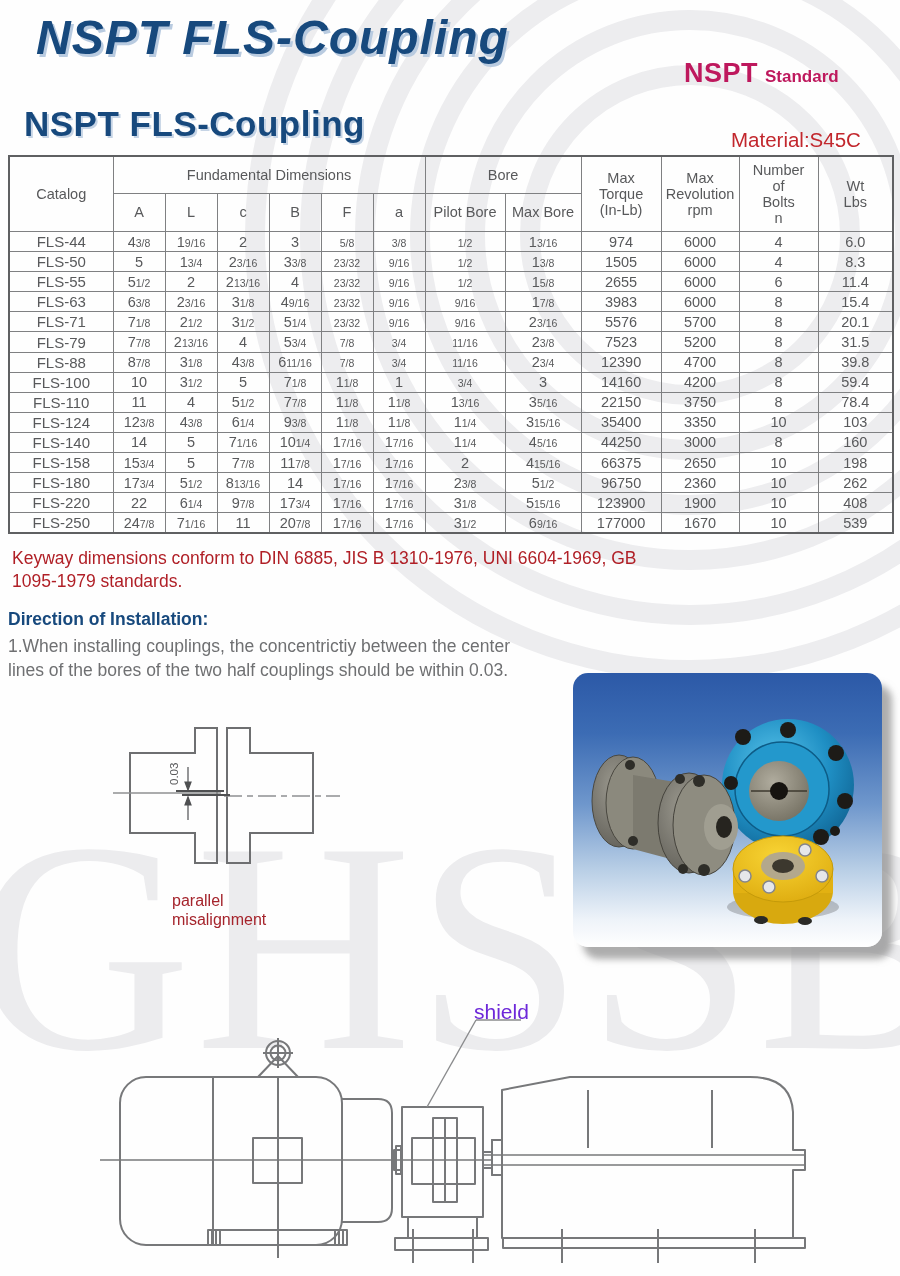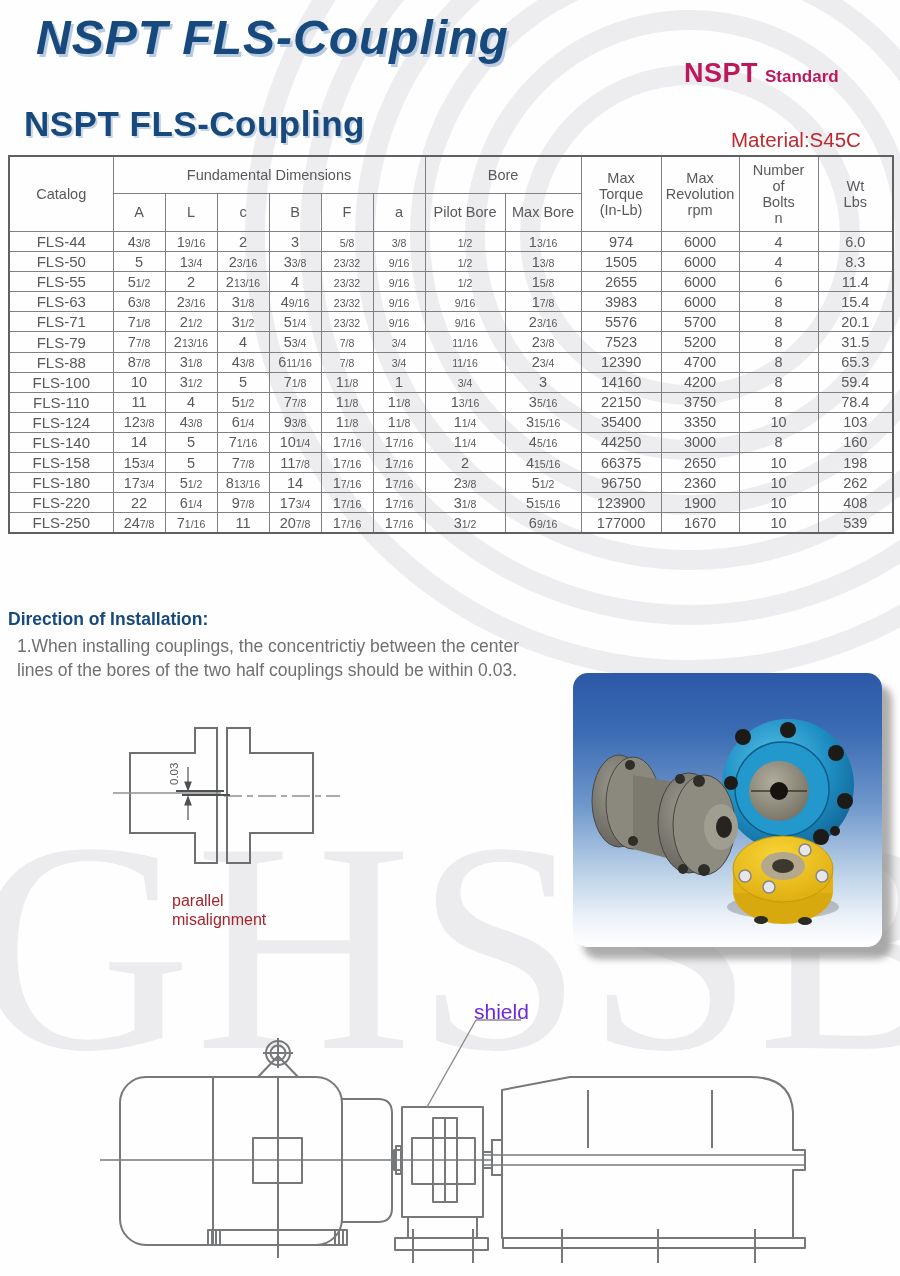--- a/index.html
+++ b/index.html
@@ -24,21 +24,21 @@
       padding:0;color:#58595b;}
   .spec-table thead th{font-size:14.5px;line-height:1.12;white-space:pre-line;}
   .spec-table thead tr:first-child th{height:36px;}
   .spec-table thead tr:last-child th{height:37px;}
   .spec-table tbody td{height:19.1px;font-size:14.5px;white-space:nowrap;}
   .spec-table tbody td.cat{font-size:15px;}
   .fr{font-size:10.5px;}
   
   .keyway-note{left:12px;top:547px;width:660px;z-index:2;font-size:17.5px;line-height:23px;color:#b01f26;}
   .direction-heading{left:8px;top:609px;z-index:2;font-size:17.5px;font-weight:bold;color:#17497d;}
-  .note-item1{left:17px;top:634px;width:505px;z-index:2;font-size:17.5px;line-height:24px;color:#6f7072;}
+  .note-item1{left:8px;top:634px;width:505px;z-index:2;font-size:17.5px;line-height:24px;color:#6f7072;}
   .note-item2{left:8px;top:944px;width:565px;z-index:2;font-size:17.5px;line-height:24px;color:#6f7072;text-align:justify;}
   .misalign-label{left:172px;top:891px;width:100px;z-index:2;font-size:16px;line-height:19px;color:#a5242c;}
   .shield-label{left:474px;top:1000px;z-index:3;font-size:21px;color:#6d28d9;}
   
   #misalign-svg{left:108px;top:715px;z-index:2;}
   #machine-svg{left:85px;top:1000px;z-index:2;}
   
   .photo-box{left:573px;top:673px;width:309px;height:274px;z-index:2;border-radius:15px;
       background:linear-gradient(180deg,#2c59a7 0%,#3c6cb4 22%,#6f97cc 48%,#b9cfe6 72%,#eef3f9 90%,#ffffff 100%);
       box-shadow:10px 12px 7px rgba(145,145,145,.75);}
@@ -210,21 +210,21 @@
           <td>3<span class="fr">1/8</span></td>
           <td>4<span class="fr">3/8</span></td>
           <td>6<span class="fr">11/16</span></td>
           <td><span class="fr">7/8</span></td>
           <td><span class="fr">3/4</span></td>
           <td><span class="fr">11/16</span></td>
           <td>2<span class="fr">3/4</span></td>
           <td>12390</td>
           <td>4700</td>
           <td>8</td>
-          <td>65.3</td>
+          <td>39.8</td>
         </tr>
         <tr>
           <td class="cat">FLS-100</td>
           <td>10</td>
           <td>3<span class="fr">1/2</span></td>
           <td>5</td>
           <td>7<span class="fr">1/8</span></td>
           <td>1<span class="fr">1/8</span></td>
           <td>1</td>
           <td><span class="fr">3/4</span></td>
@@ -335,20 +335,21 @@
           <td>3<span class="fr">1/2</span></td>
           <td>6<span class="fr">9/16</span></td>
           <td>177000</td>
           <td>1670</td>
           <td>10</td>
           <td>539</td>
         </tr>
       </tbody>
   </table>
 
+  <div class="layer keyway-note">Keyway dimensions conform to DIN 6885, JIS B 1310-1976, UNI 6604-1969, GB 1095-1979 standards.</div>
   <div class="layer direction-heading">Direction of Installation:</div>
   <div class="layer note-item1">1.When installing couplings, the concentrictiy between the center lines of the bores of the two half couplings should be within 0.03.</div>
 
   <svg id="misalign-svg" class="layer" width="240" height="180" viewBox="0 0 240 180">
     <g fill="none" stroke="#6e6f71" stroke-width="2">
       <path d="M22,38 H87 V13 H109 V148 H87 V118 H22 Z"></path>
       <path d="M142,38 H205 V118 H142 V148 H119 V13 H142 Z"></path>
     </g>
     <g stroke="#8f9092" stroke-width="1.3">
       <line x1="5" y1="78" x2="113" y2="78"></line>

